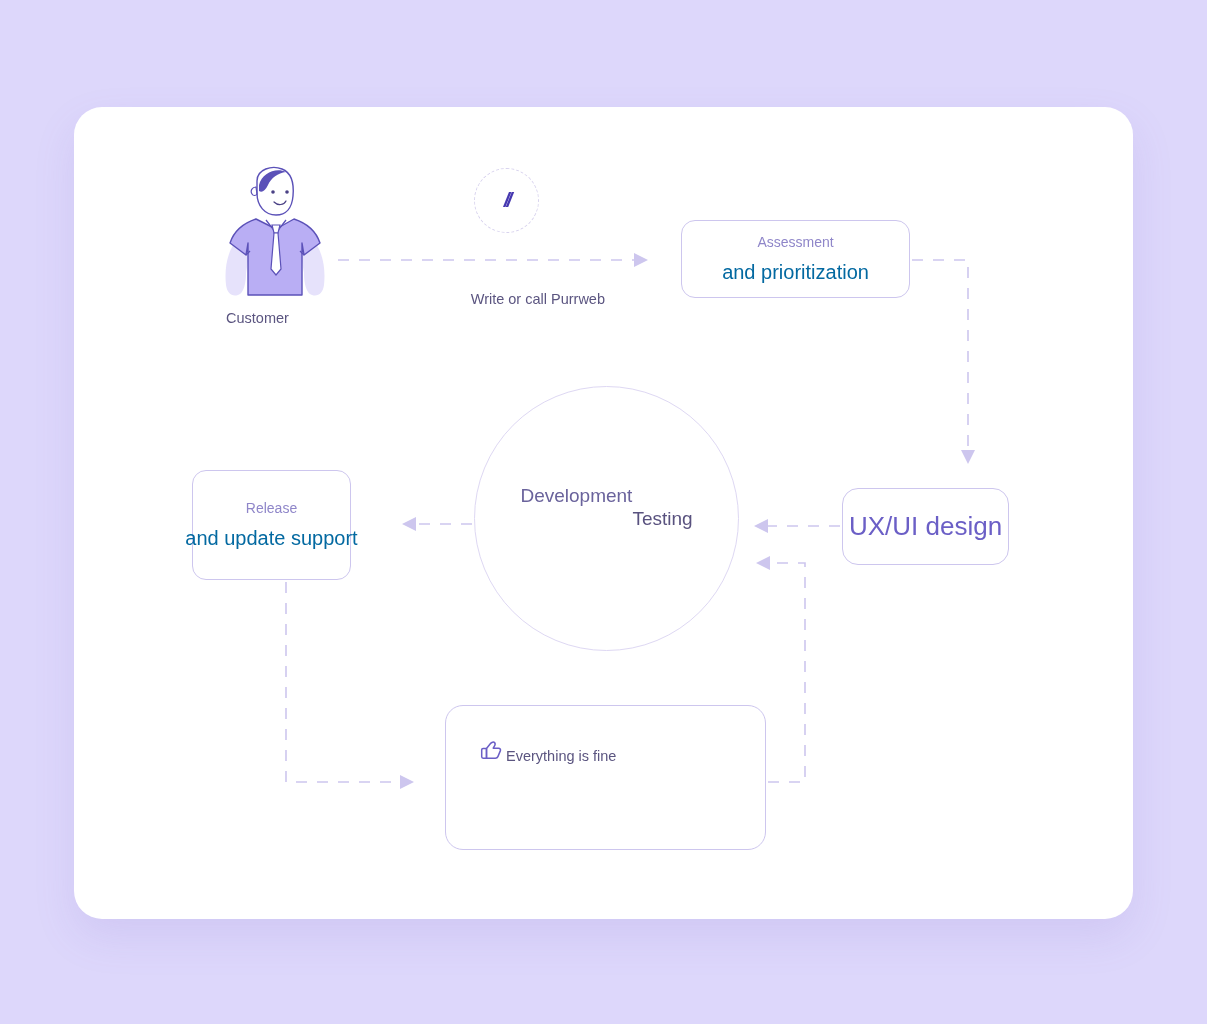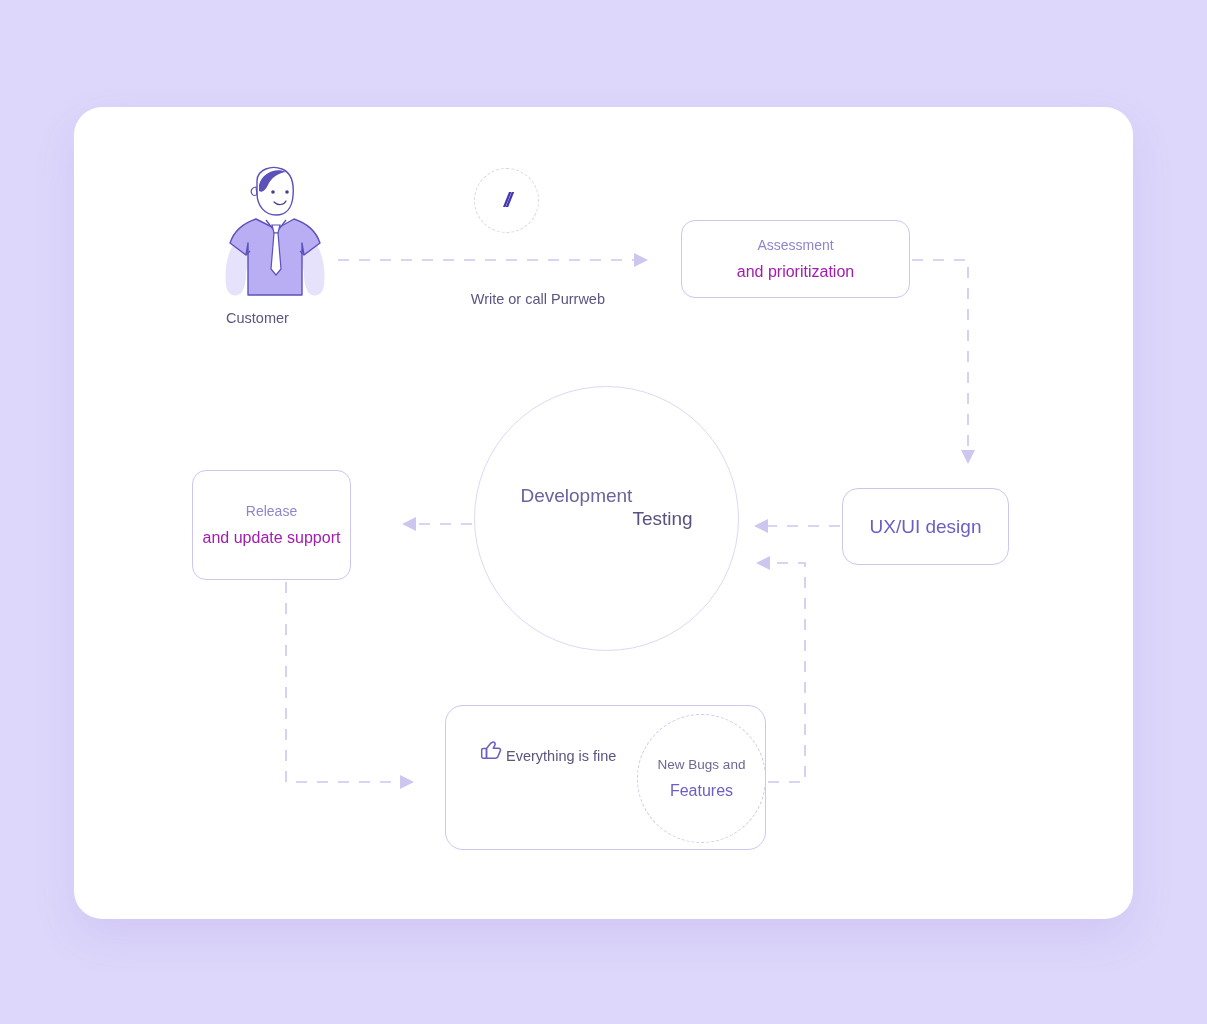--- a/index.html
+++ b/index.html
@@ -48,22 +48,22 @@
     justify-content: center;
   }
   .node .line1 {
     font-size: 14px;
     color: #8f86c9;
     line-height: 1.2;
     margin-bottom: 9px;
     white-space: nowrap;
   }
   .node .line2 {
-    font-size: 16px;
-    color: #a21caf;
+    font-size: 20px;
+    color: #0369a1;
     line-height: 1.2;
     white-space: nowrap;
   }
   #node-assessment {
     left: 681px;
     top: 220px;
     width: 229px;
     height: 78px;
     align-items: center;
   }
@@ -74,21 +74,21 @@
     height: 110px;
   }
   #node-uxui {
     left: 842px;
     top: 488px;
     width: 167px;
     height: 77px;
     border-radius: 16px;
   }
   #node-uxui .single {
-    font-size: 19px;
+    font-size: 26px;
     color: #6b5fc6;
     white-space: nowrap;
   }
   #node-bottom {
     left: 445px;
     top: 705px;
     width: 321px;
     height: 145px;
     border-radius: 18px;
     flex-direction: row;
@@ -302,18 +302,14 @@
         <path d="M10.5 13.5 L14.5 8.5 C15.6 7.1 17.6 6.6 18.6 7.6 C19.4 8.4 19.1 10 18.4 11.2
                  L17.2 13.2 L22.6 13.2 C24 13.2 24.9 14.4 24.4 15.6 L21.9 21.6
                  C21.5 22.6 20.5 23.2 19.4 23.2 L10.5 23.2 Z" fill="none" stroke="#6b5fc6" stroke-width="1.5" stroke-linejoin="round"></path>
         <path d="M10.5 13.4 L7.1 13.4 C6.3 13.4 5.7 14 5.7 14.8 L5.7 21.8
                  C5.7 22.6 6.3 23.2 7.1 23.2 L10.5 23.2 Z" fill="none" stroke="#6b5fc6" stroke-width="1.5" stroke-linejoin="round"></path>
       </svg>
     </span>
     <span class="label">Everything is fine</span>
   </div>
 
-  <div id="dashed-bugs">
-    <span class="l1">New Bugs and</span>
-    <span class="l2">Features</span>
-  </div>
 
 </div>
 
 </body></html>

